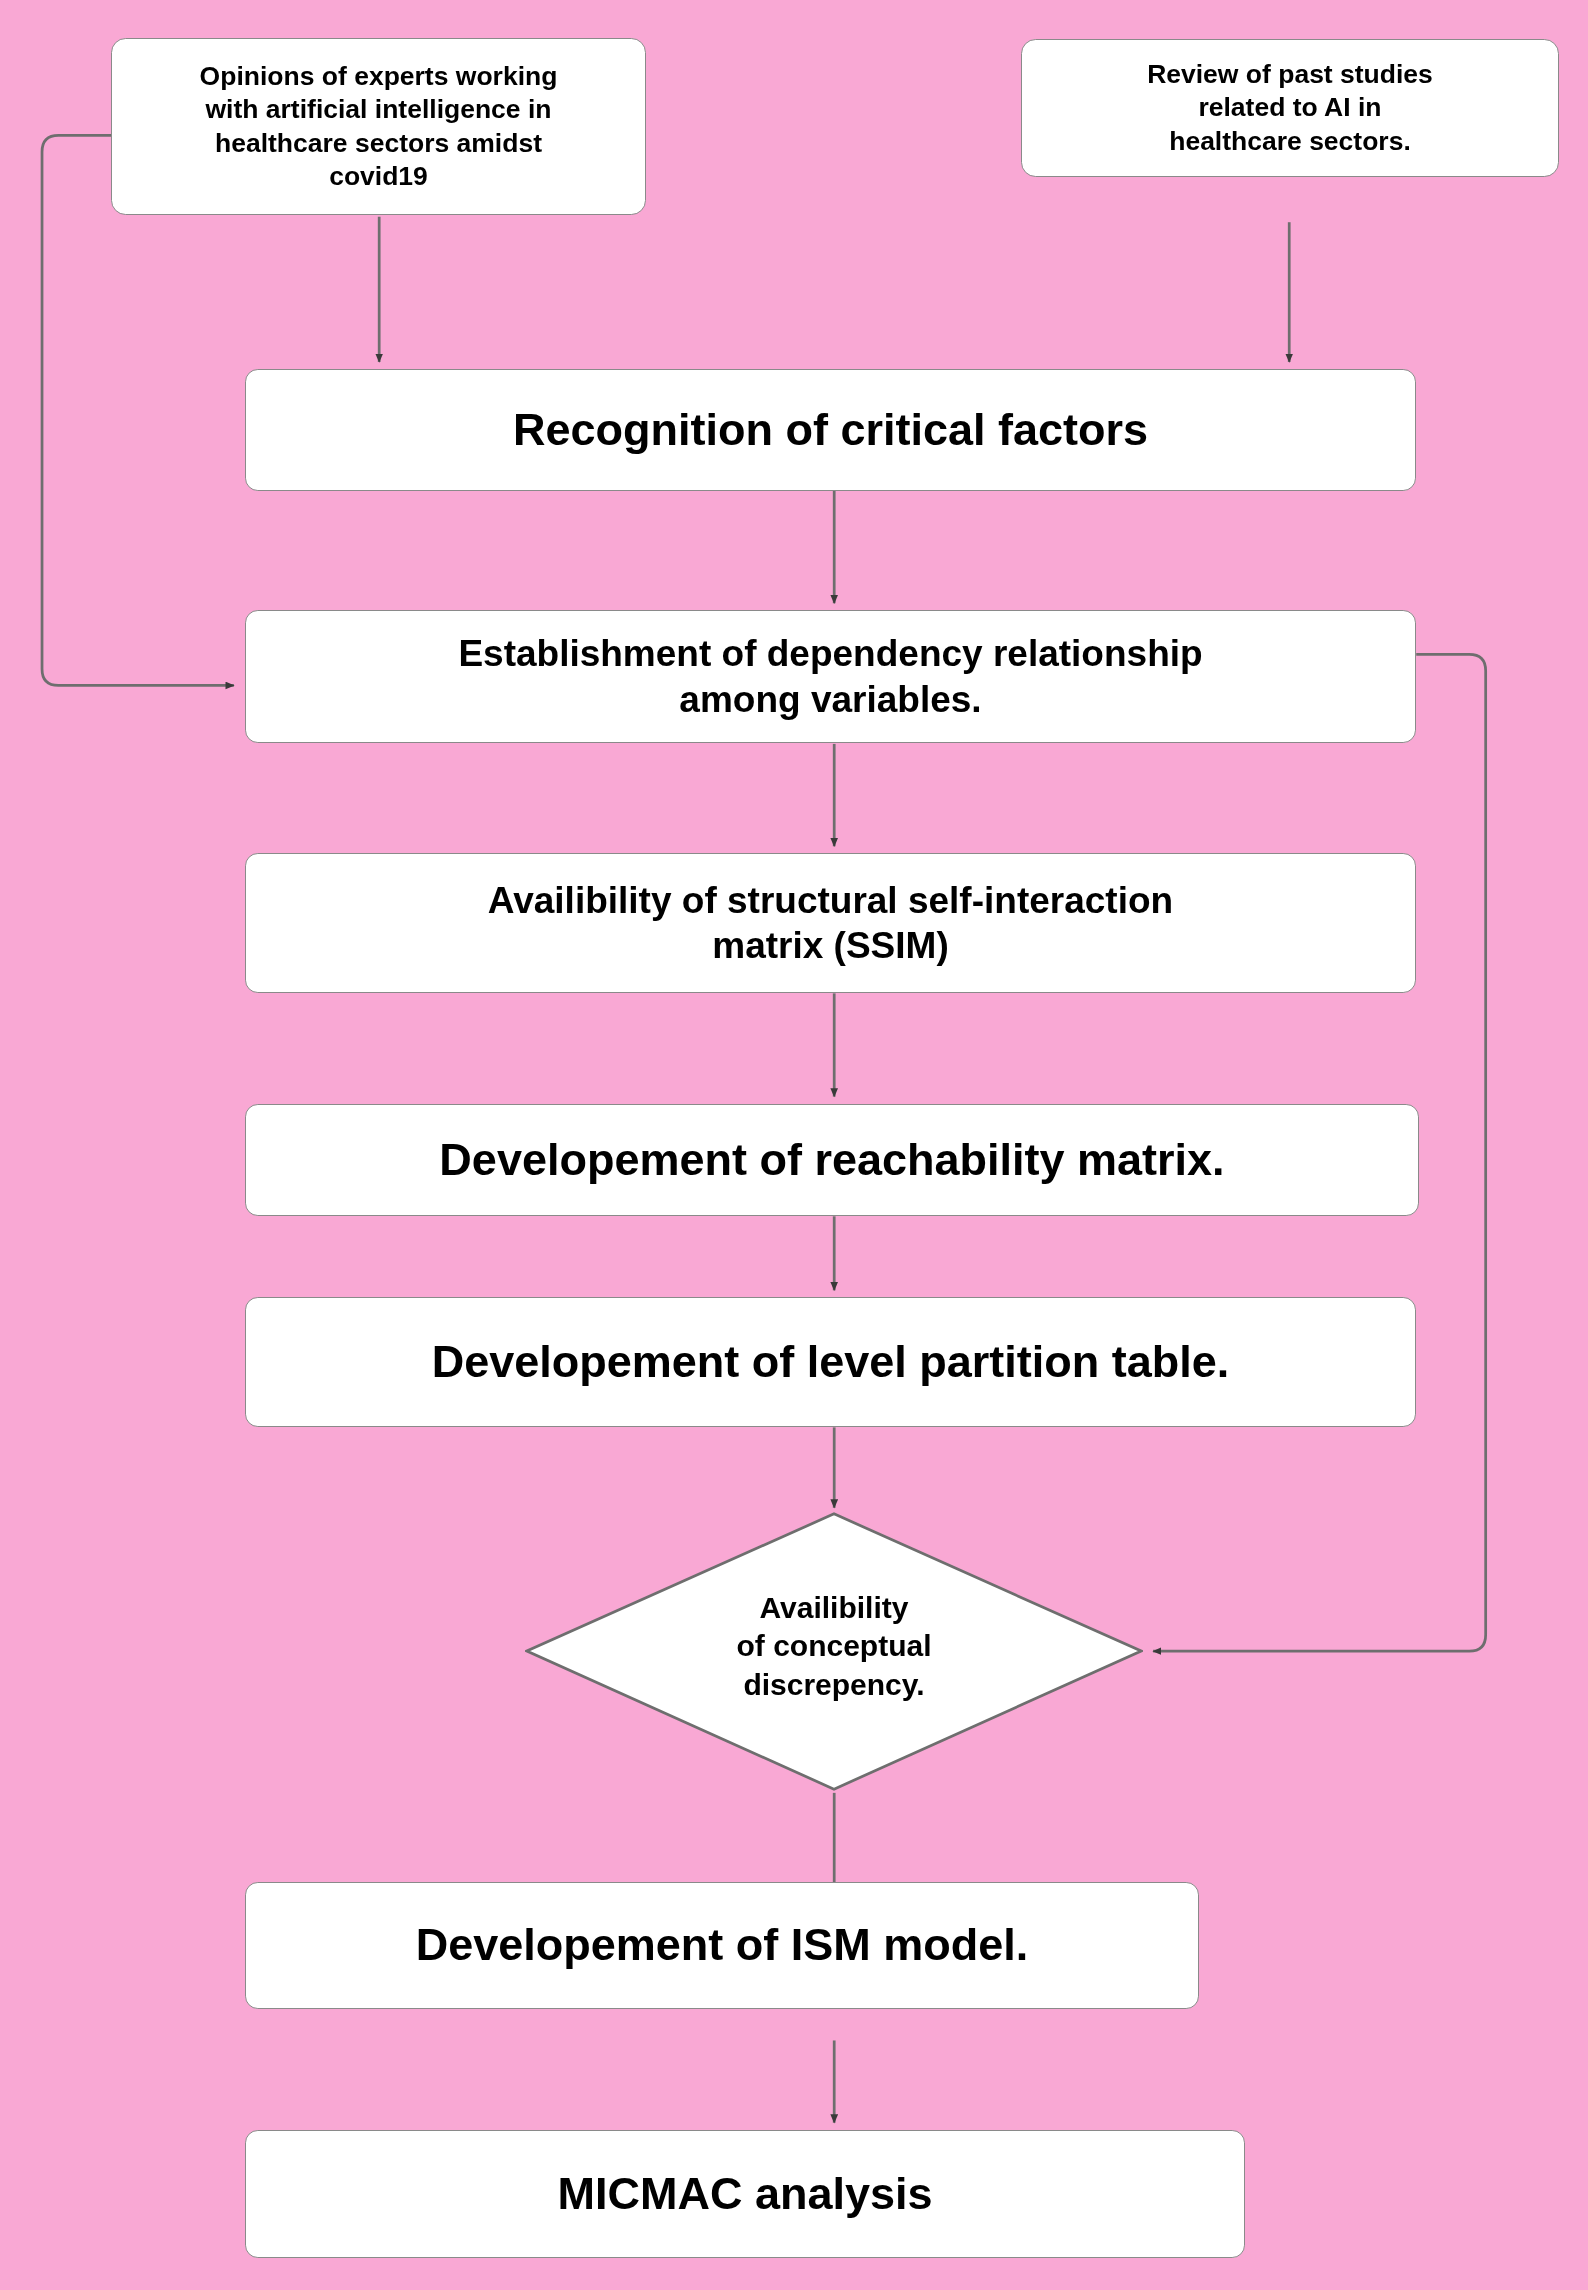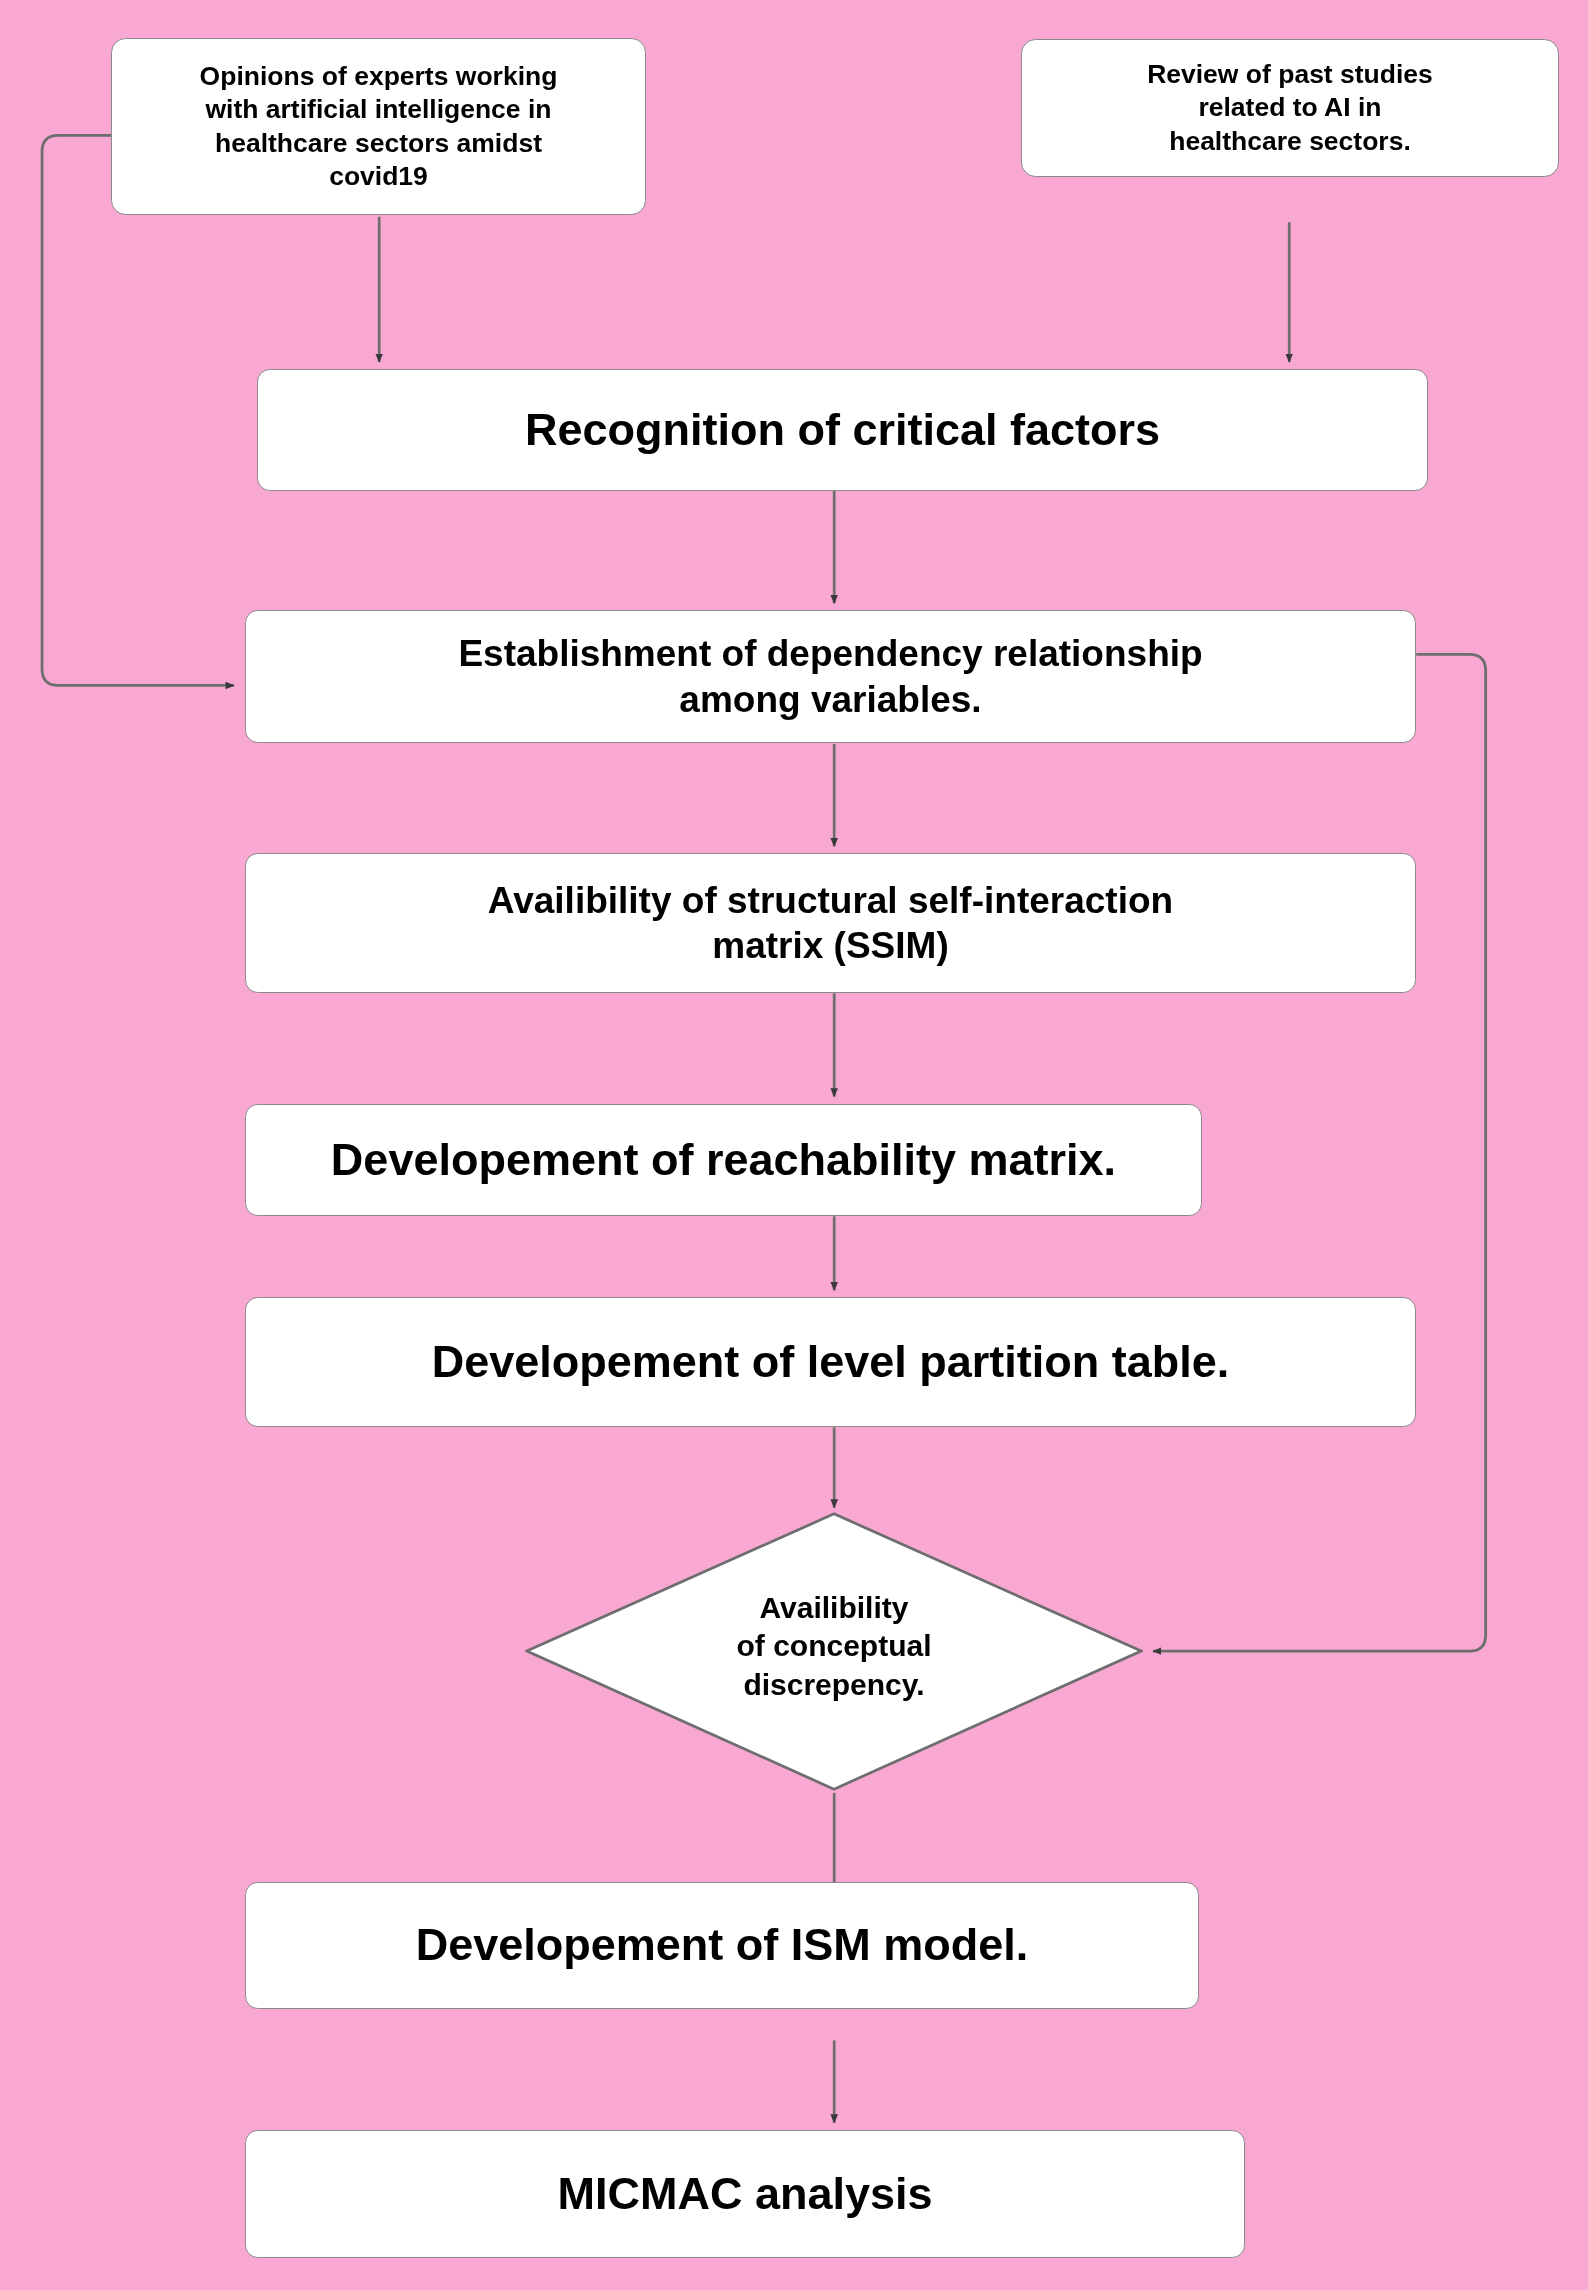--- a/index.html
+++ b/index.html
@@ -141,35 +141,35 @@
 healthcare sectors amidst
 covid19</div>
   </div>
 
   <div class="node box src" style="left:1021px; top:39px; width:538px; height:138px;">
     <div class="label">Review of past studies
 related to AI in
 healthcare sectors.</div>
   </div>
 
-  <div class="node box proc big" style="left:257px; top:369px; width:1171px; height:122px;text-align:right;">
+  <div class="node box proc big" style="left:245px; top:369px; width:1171px; height:122px;text-align:right;">
     <div class="label">Recognition of critical factors</div>
   </div>
 
   <div class="node box proc" style="left:245px; top:610px; width:1171px; height:133px;">
     <div class="label">Establishment of dependency relationship
 among variables.</div>
   </div>
 
   <div class="node box proc" style="left:245px; top:853px; width:1171px; height:140px;">
     <div class="label">Availibility of structural self-interaction
 matrix (SSIM)</div>
   </div>
 
-  <div class="node box proc big" style="left:245px; top:1104px; width:957px; height:112px;">
+  <div class="node box proc big" style="left:245px; top:1104px; width:1174px; height:112px;">
     <div class="label">Developement of reachability matrix.</div>
   </div>
 
   <div class="node diamond" style="left:525px; top:1512px; width:618px; height:279px;">
     <svg class="shape" viewBox="0 0 676 305" preserveAspectRatio="none" xmlns="http://www.w3.org/2000/svg">
       <polygon points="338,2 674,152 338,303 2,152" fill="#ffffff" stroke="#6e6e6e" stroke-width="3"></polygon>
     </svg>
     <div class="label">Availibility
 of conceptual
 discrepency.</div>

